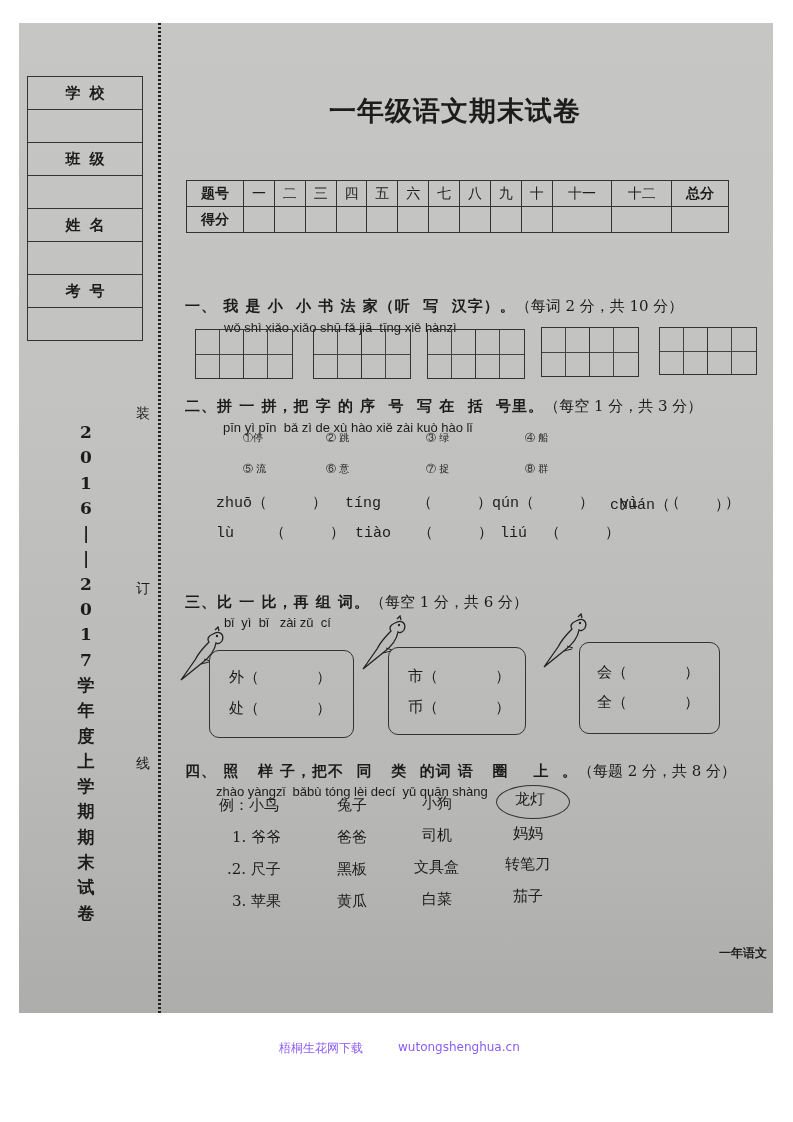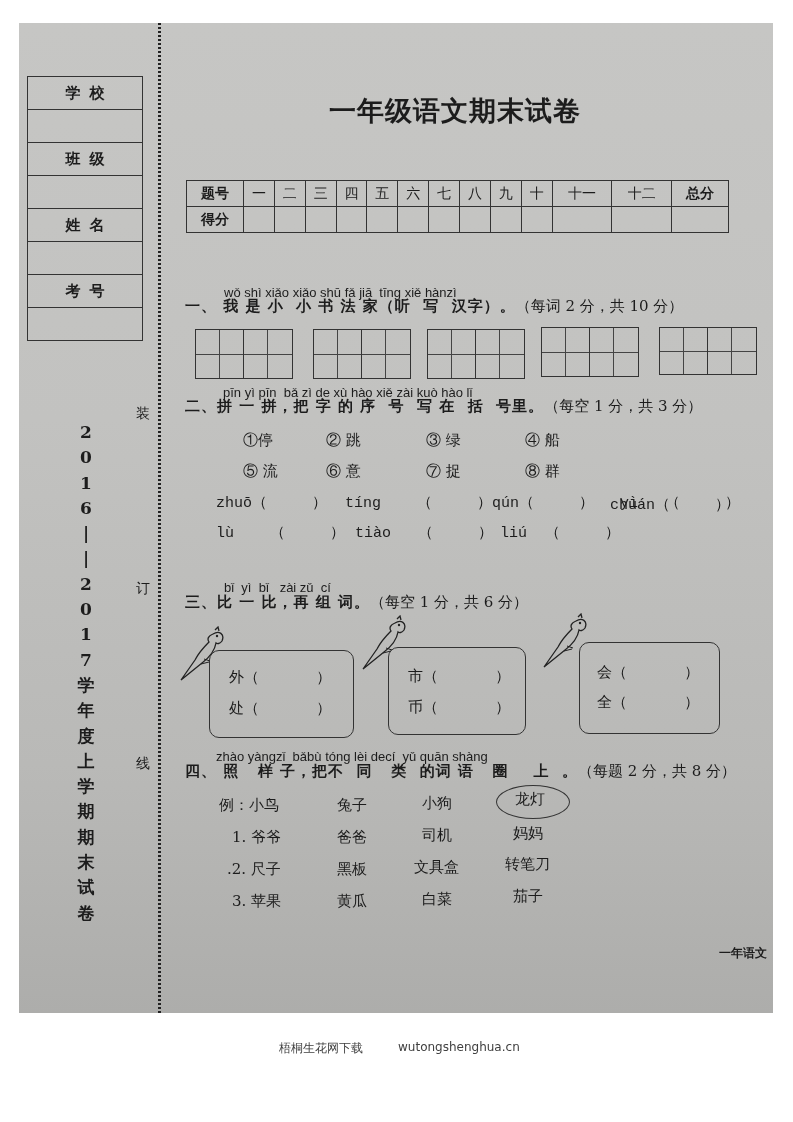--- a/index.html
+++ b/index.html
@@ -22,43 +22,43 @@
   .bind-char { position: absolute; left: 117px; font-size: 14px; }
   .vertical-year { position: absolute; left: 56px; top: 397px; width: 22px; display: flex; flex-direction: column; align-items: center; font-weight: bold; font-size: 17px; line-height: 25.3px; }
 
   
   .title { position: absolute; left: 310px; top: 70px; font-size: 27px; font-weight: bold; letter-spacing: 1px; }
   .subtitle { position: absolute; left: 330px; top: 134px; font-size: 14px; font-weight: bold; }
   table.score { position: absolute; left: 167px; top: 157px; border-collapse: collapse; width: 543px; border-radius: 9px; }
   table.score td { border: 1.2px solid #333; height: 26px; text-align: center; font-size: 14px; }
   table.score td.hdr { font-weight: bold; width: 57px; }
 
-  .pinyin { font-family: "Liberation Sans", "DejaVu Sans", sans-serif; font-size: 13px; position: absolute; white-space: pre; }
+  .pinyin { font-family: "Liberation Sans", "DejaVu Sans", sans-serif; font-size: 13px; position: absolute; white-space: pre; margin-top: 35px; }
   .qline { position: absolute; font-size: 15px; font-weight: bold; white-space: pre; letter-spacing: 1px; }
   .qline .pts { font-weight: normal; letter-spacing: 0; }
 
   .grid-group { position: absolute; top: 306px; height: 50px; display: flex; border: 1.5px solid #333; }
   .cell { width: 24px; height: 100%; border-right: 1px solid #444; position: relative; }
   .cell:nth-child(2) { border-right: 1.3px solid #333; }
   .cell:last-child { border-right: none; }
   .cell::after { content: ""; position: absolute; left: 0; right: 0; top: 50%; border-top: 1px solid #444; }
 
-  .opt { position: absolute; font-size: 15px; }
+  .opt { position: absolute; font-size: 10px; }
   .py-ans { position: absolute; font-family: Liberation Mono, monospace; font-size: 15px; white-space: pre; }
 
   .compare-box { position: absolute; border: 1.8px solid #333; border-radius: 10px; }
   .cmp-item { position: absolute; font-size: 15px; white-space: pre; }
   .parrot { position: absolute; }
 
   .word { position: absolute; font-size: 15px; white-space: pre; }
   .oval { position: absolute; border: 1.5px solid #333; border-radius: 50%; }
 
   .footer-tag { position: absolute; left: 700px; top: 922px; font-size: 12px; font-weight: bold; }
 
-  .credit { position: absolute; top: 1040px; font-family: "DejaVu Sans", "Liberation Sans", sans-serif; font-size: 12px; color: #404040; }
+  .credit { position: absolute; top: 1040px; font-family: "DejaVu Sans", "Liberation Sans", sans-serif; font-size: 12px; color: #8b5cf6; }
 </style>
 </head>
 <body>
 
 <div class="photo">
 
   <div class="info-box">
     <div class="info-row">
         <span>学 校</span>
       </div>

